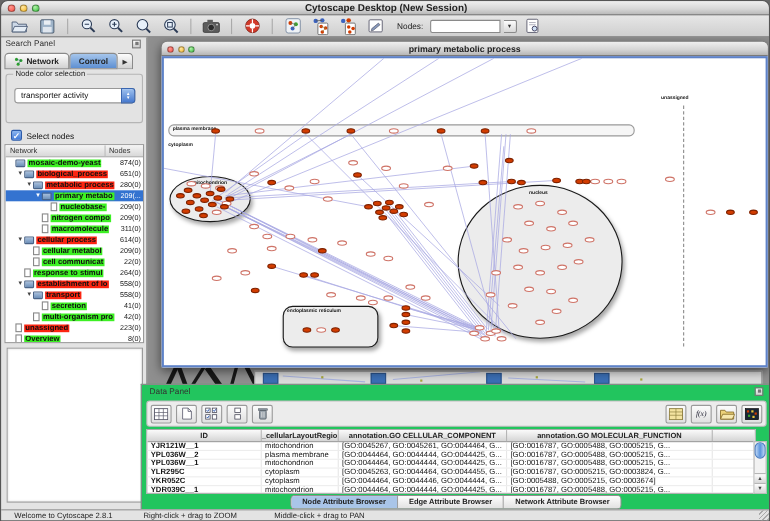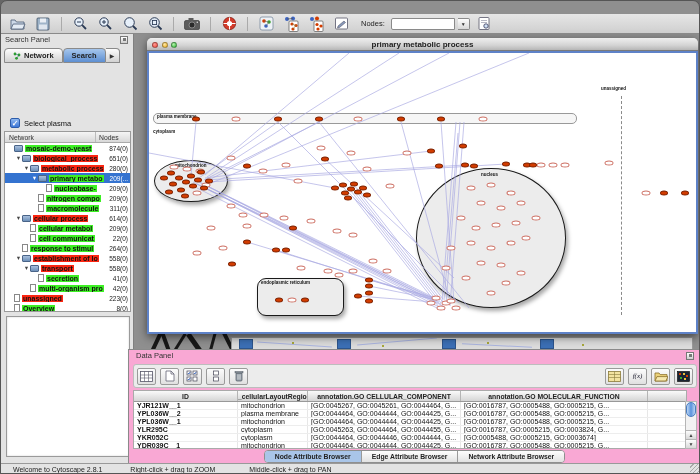--- a/index.html
+++ b/index.html
@@ -81,21 +81,21 @@
   .region{position:absolute;}
   .r-band{background:#f6f6f6;border:1px solid #999;border-radius:5px;}
   .r-ellipse{background:#ececec;border:1.3px solid #1a1a1a;border-radius:50%;box-shadow:2px 3px 4px rgba(0,0,0,.35);}
   .r-rect{background:#ececec;border:1.3px solid #1a1a1a;border-radius:9px;box-shadow:2px 3px 4px rgba(0,0,0,.35);}
   .r-dash{position:absolute;border-left:1px dashed #8a8a8a;width:0;}
   .region-label{position:absolute;font-size:9px;font-weight:bold;color:#111;white-space:nowrap;
     transform:scale(.5);transform-origin:0 0;}
   .n-orange{position:absolute;width:8px;height:5px;border-radius:50%;background:#d23c00;border:1px solid #7e2200;transform:translate(-50%,-50%);}
   .n-label{position:absolute;width:9px;height:5px;border-radius:50%;background:#fff;border:0.8px solid #cf7468;transform:translate(-50%,-50%);}
   
-  .data-panel{position:absolute;left:127px;top:348px;width:573px;height:114px;background:#f9a8d4;border:1px solid #8a8a8a;border-bottom:none;padding-left:40px;}
+  .data-panel{position:absolute;left:127px;top:348px;width:573px;height:114px;background:#22c55e;border:1px solid #8a8a8a;border-bottom:none;padding-left:40px;}
   .dp-title{position:absolute;left:7px;top:1px;font-size:7.5px;color:#333;}
   .dp-toolbar{position:absolute;left:4px;top:14px;width:564px;height:24px;background:#ececec;border:1px solid #bdbdbd;border-radius:3px;
     display:flex;align-items:center;padding:0 3px;gap:4px;}
   .dp-btn{width:19px;height:17px;border:1px solid #9a9a9a;border-radius:2px;background:linear-gradient(#fcfcfc,#e0e0e0);
     display:flex;align-items:center;justify-content:center;text-align:right;}
   .dp-right{margin-left:auto;display:flex;gap:4px;}
   .attr-table{position:absolute;left:4px;top:40px;width:554px;height:59px;background:#fff;border:1px solid #aaa;overflow:hidden;}
   .at-head{display:flex;height:11px;background:linear-gradient(#fafafa,#d5d5d5);border-bottom:1px solid #999;}
   .at-head div{font-size:6.8px;font-weight:bold;color:#222;text-align:center;line-height:11px;border-right:1px solid #b5b5b5;
     overflow:hidden;white-space:nowrap;}
@@ -123,20 +123,28 @@
   
   .fold{width:9px;height:7px;border-radius:1px;background:linear-gradient(#a9c0dd,#6c8fb8);border:0.5px solid #4a6488;}
   .leaf{width:6px;height:8px;background:#fff;border:0.5px solid #888;}
   svg{display:block;}
 </style>
 </head>
 <body>
 
 <div class="app">
 
+  <div class="titlebar">
+    <div class="lights">
+      <div class="light l-red"></div>
+      <div class="light l-yel"></div>
+      <div class="light l-grn"></div>
+    </div>
+    <span>Cytoscape Desktop (New Session)</span>
+  </div>
 
   <div class="toolbar">
     <div class="tb-btn">
       <svg width="16" height="14" viewBox="0 0 16 14">
           <path d="M1 12V3h4l1.5 2H14v7z" fill="#cdd9e8" stroke="#4a5a74" stroke-width="0.8"></path>
           <path d="M1 12l2.2-5H15l-2.2 5z" fill="#e4ecf5" stroke="#4a5a74" stroke-width="0.8"></path>
         </svg>
     </div>
     <div class="tb-btn">
       <svg width="14" height="14" viewBox="0 0 14 14">
@@ -257,27 +265,37 @@
         <svg width="8" height="8" viewBox="0 0 8 8">
             <circle cx="2" cy="2" r="1.4" fill="#2fa32e"></circle>
             <circle cx="6" cy="3" r="1.4" fill="#2fa32e"></circle>
             <circle cx="3.5" cy="6.3" r="1.4" fill="#2fa32e"></circle>
             <line x1="2" y1="2" x2="6" y2="3" stroke="#266" stroke-width="0.5"></line>
             <line x1="6" y1="3" x2="3.5" y2="6.3" stroke="#266" stroke-width="0.5"></line>
           </svg>
         <span>Network</span>
       </div>
       <div class="cp-tab selected">
-        <span>Search</span>
+        <span>Control</span>
       </div>
       <div class="cp-tab-arrow">▶</div>
+    </div>
+    <div class="fieldset">
+      <div class="legend">Node color selection</div>
+      <div class="combo">
+        <span>transporter activity</span>
+        <div class="combo-btn">
+            <span>▲</span>
+            <span>▼</span>
+          </div>
+      </div>
     </div>
     <div class="checkrow">
       <div class="checkbox">✓</div>
-      <span class="checklabel">Select plasma</span>
+      <span class="checklabel">Select nodes</span>
     </div>
     <div class="tree">
       <div class="tree-head">
         <div class="th-net">Network</div>
         <div class="th-nodes">Nodes</div>
       </div>
       <div id="tree-rows">
           <div class="tree-row" style="padding-left: 2px;">
             <span class="tri"></span>
             <div class="t-ic fold"></div>

